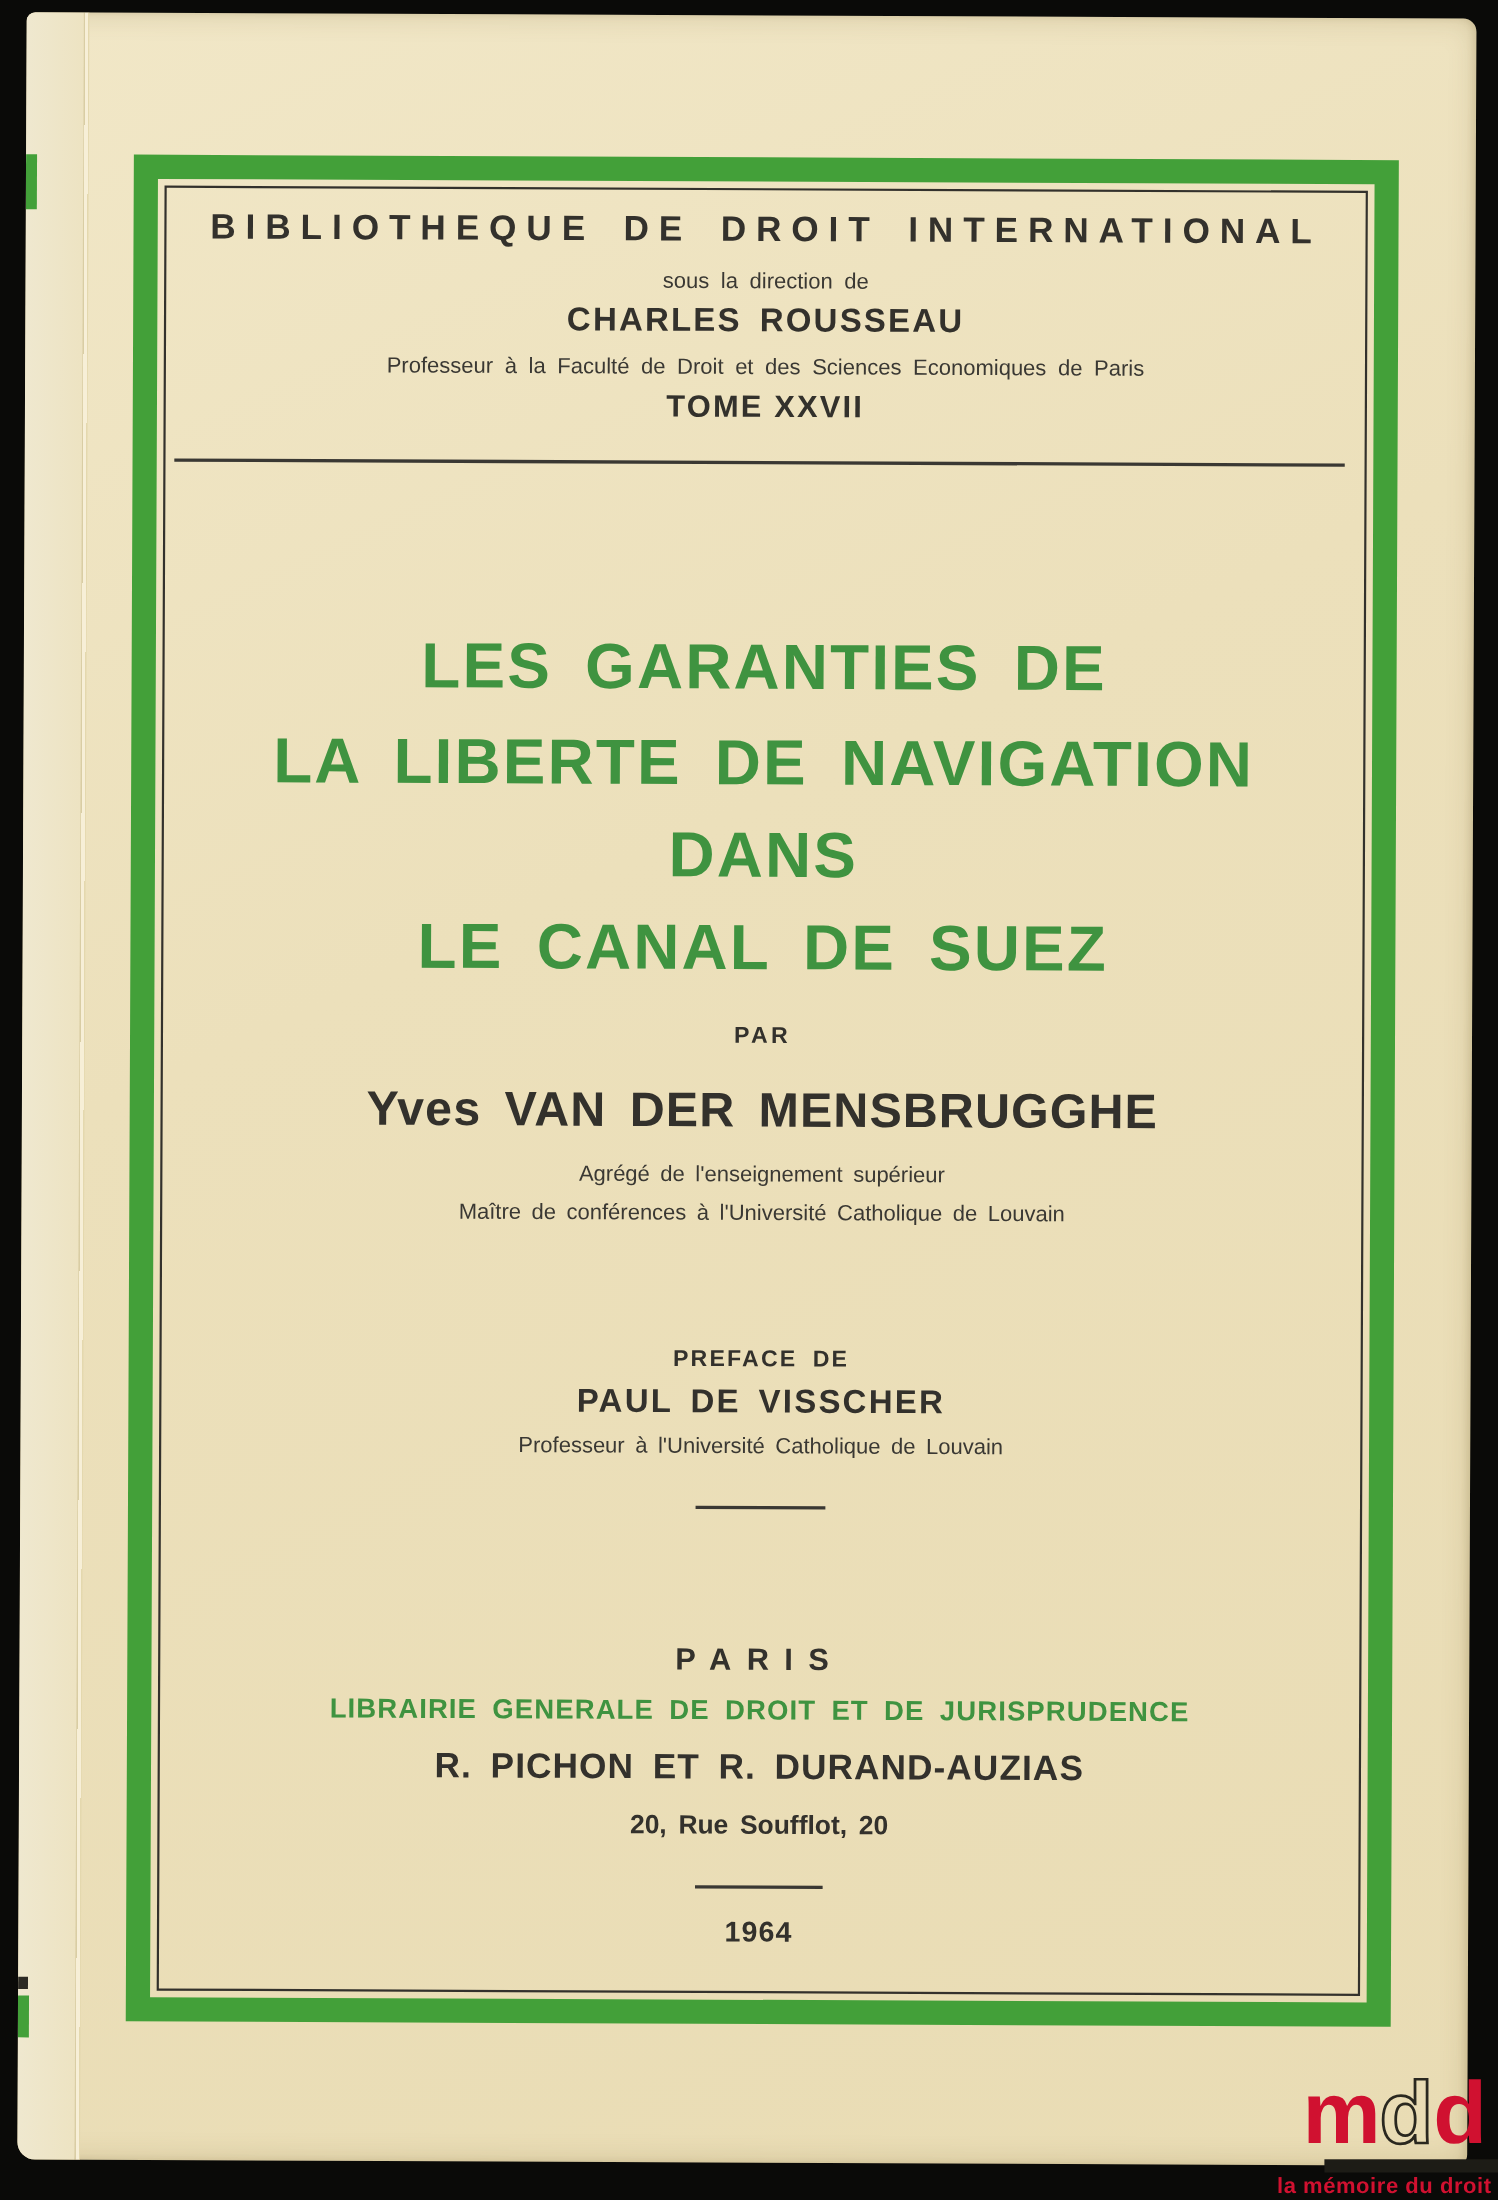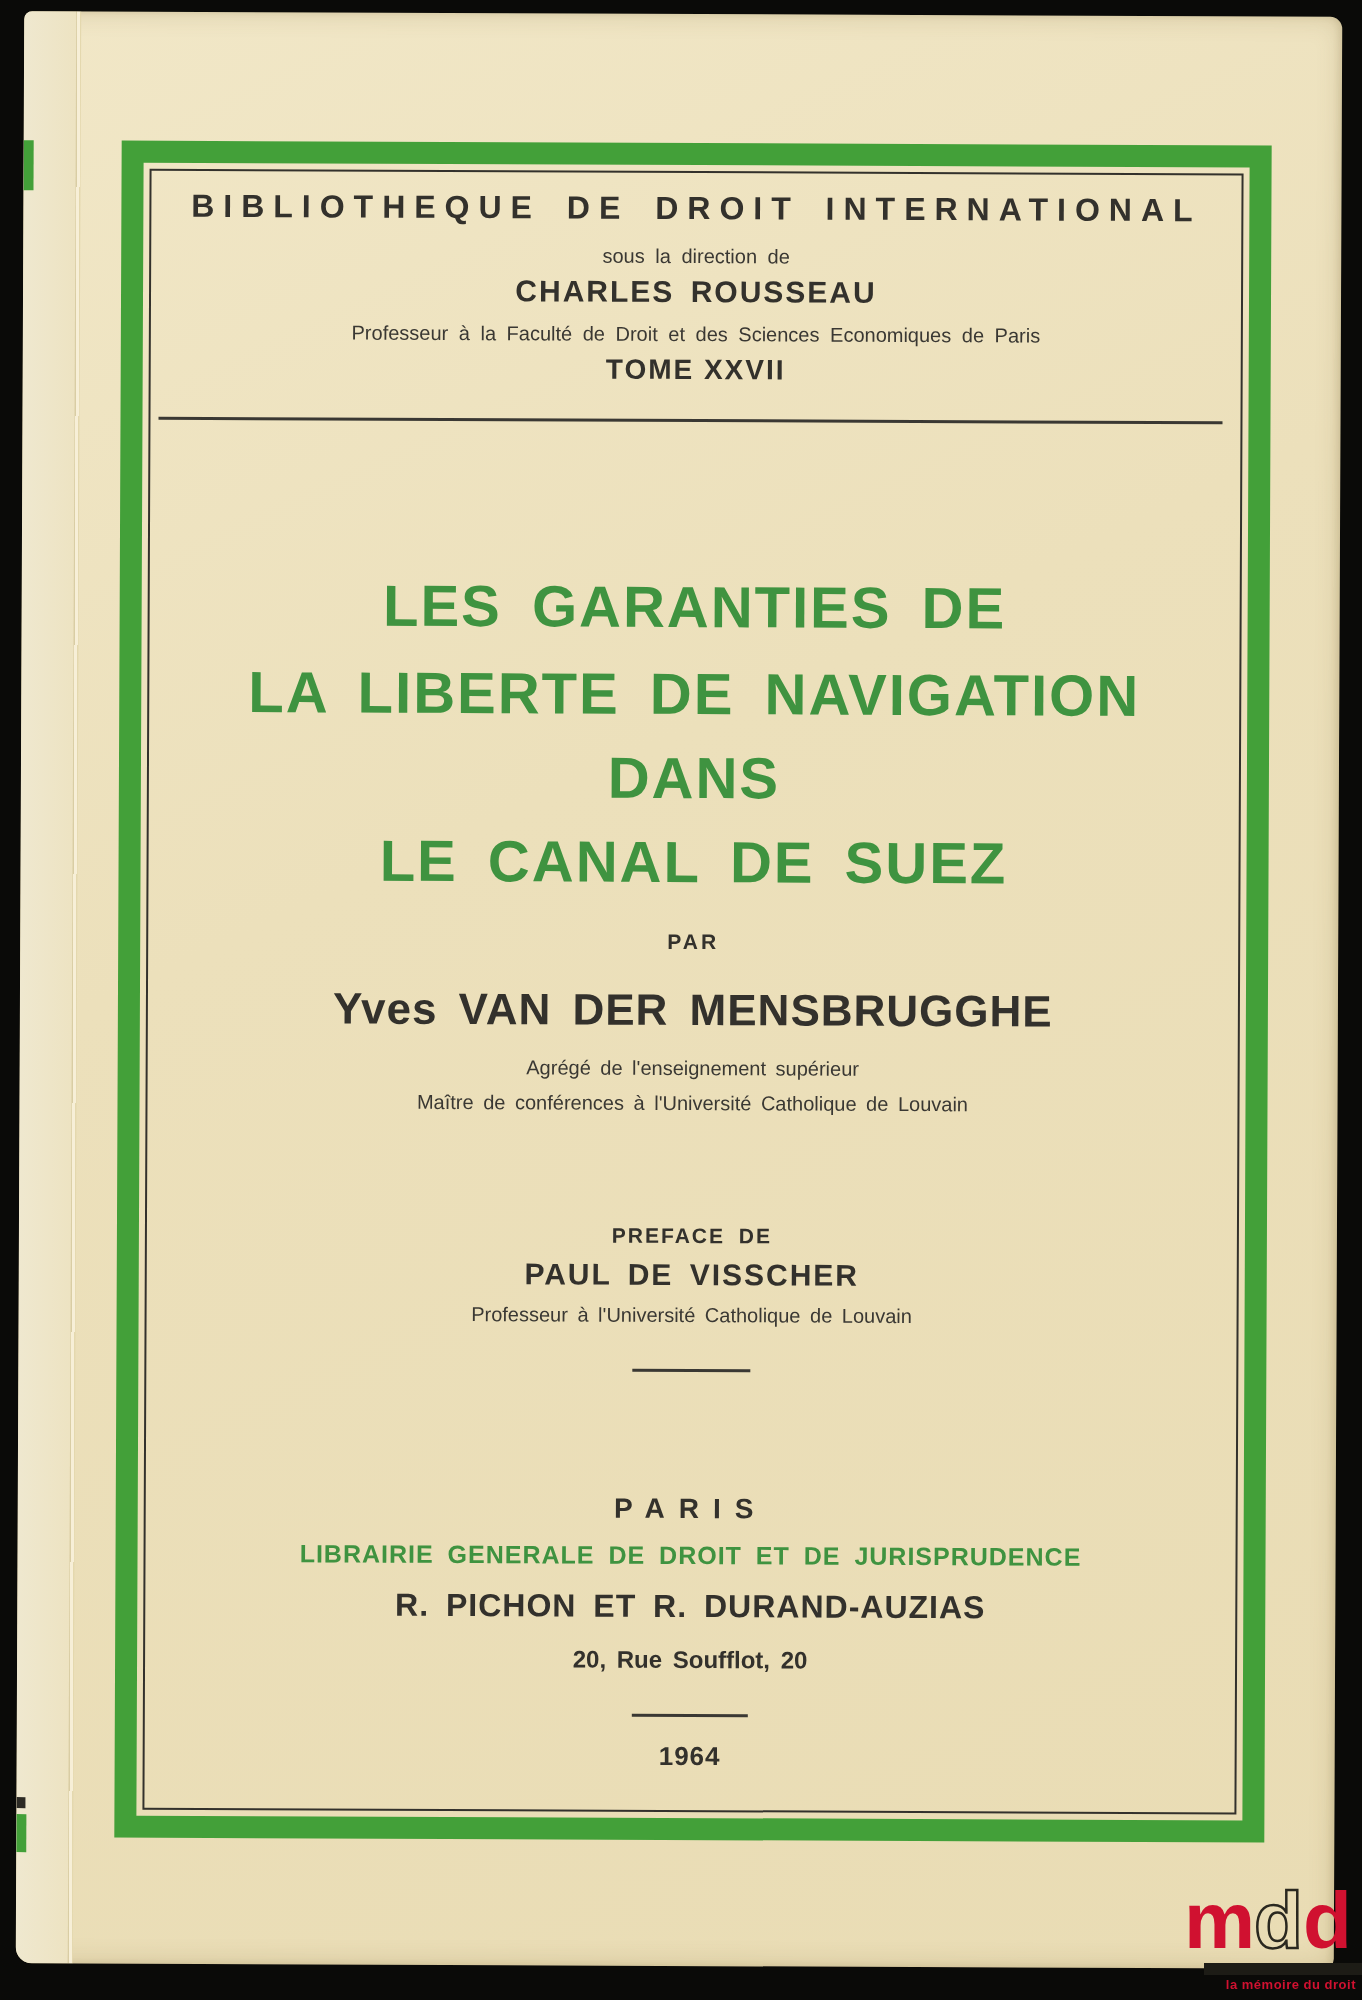--- a/index.html
+++ b/index.html
@@ -67,21 +67,21 @@
   .l-paris    {top:1320px;font-size:28px;font-weight:bold;letter-spacing:14px;}
   .l-libr     {top:1368px;font-size:25px;font-weight:bold;letter-spacing:1px;word-spacing:6px;color:var(--title-green);}
   .l-pichon   {top:1415px;font-size:32px;font-weight:bold;letter-spacing:1px;word-spacing:7px;}
   .l-rue      {top:1473px;font-size:24px;font-weight:bold;word-spacing:4px;}
   .rule-bot   {top:1541px;left:50%;width:116px;margin-left:-58px;}
   .l-year     {top:1568px;font-size:26px;font-weight:bold;letter-spacing:1px;}
   
   .mdd{position:absolute;right:0;bottom:0;width:182px;height:140px;z-index:5;}
   .mdd-letters{position:absolute;right:6px;top:16px;}
   .mdd-bar{position:absolute;right:0;top:103px;width:158px;height:12px;background:#1d1c16;}
-  .mdd-tagline{position:absolute;right:6px;top:117px;font-size:13px;font-weight:bold;
+  .mdd-tagline{position:absolute;right:6px;top:117px;font-size:20px;font-weight:bold;
     color:var(--logo-red);white-space:nowrap;letter-spacing:.5px;}
 </style>
 </head>
 <body>
 
 <div class="cover">
   <div class="spine-strip"></div>
   <div class="spine-crease"></div>
   <div class="edge-nub nub-green-top"></div>
   <div class="edge-nub nub-tick"></div>

